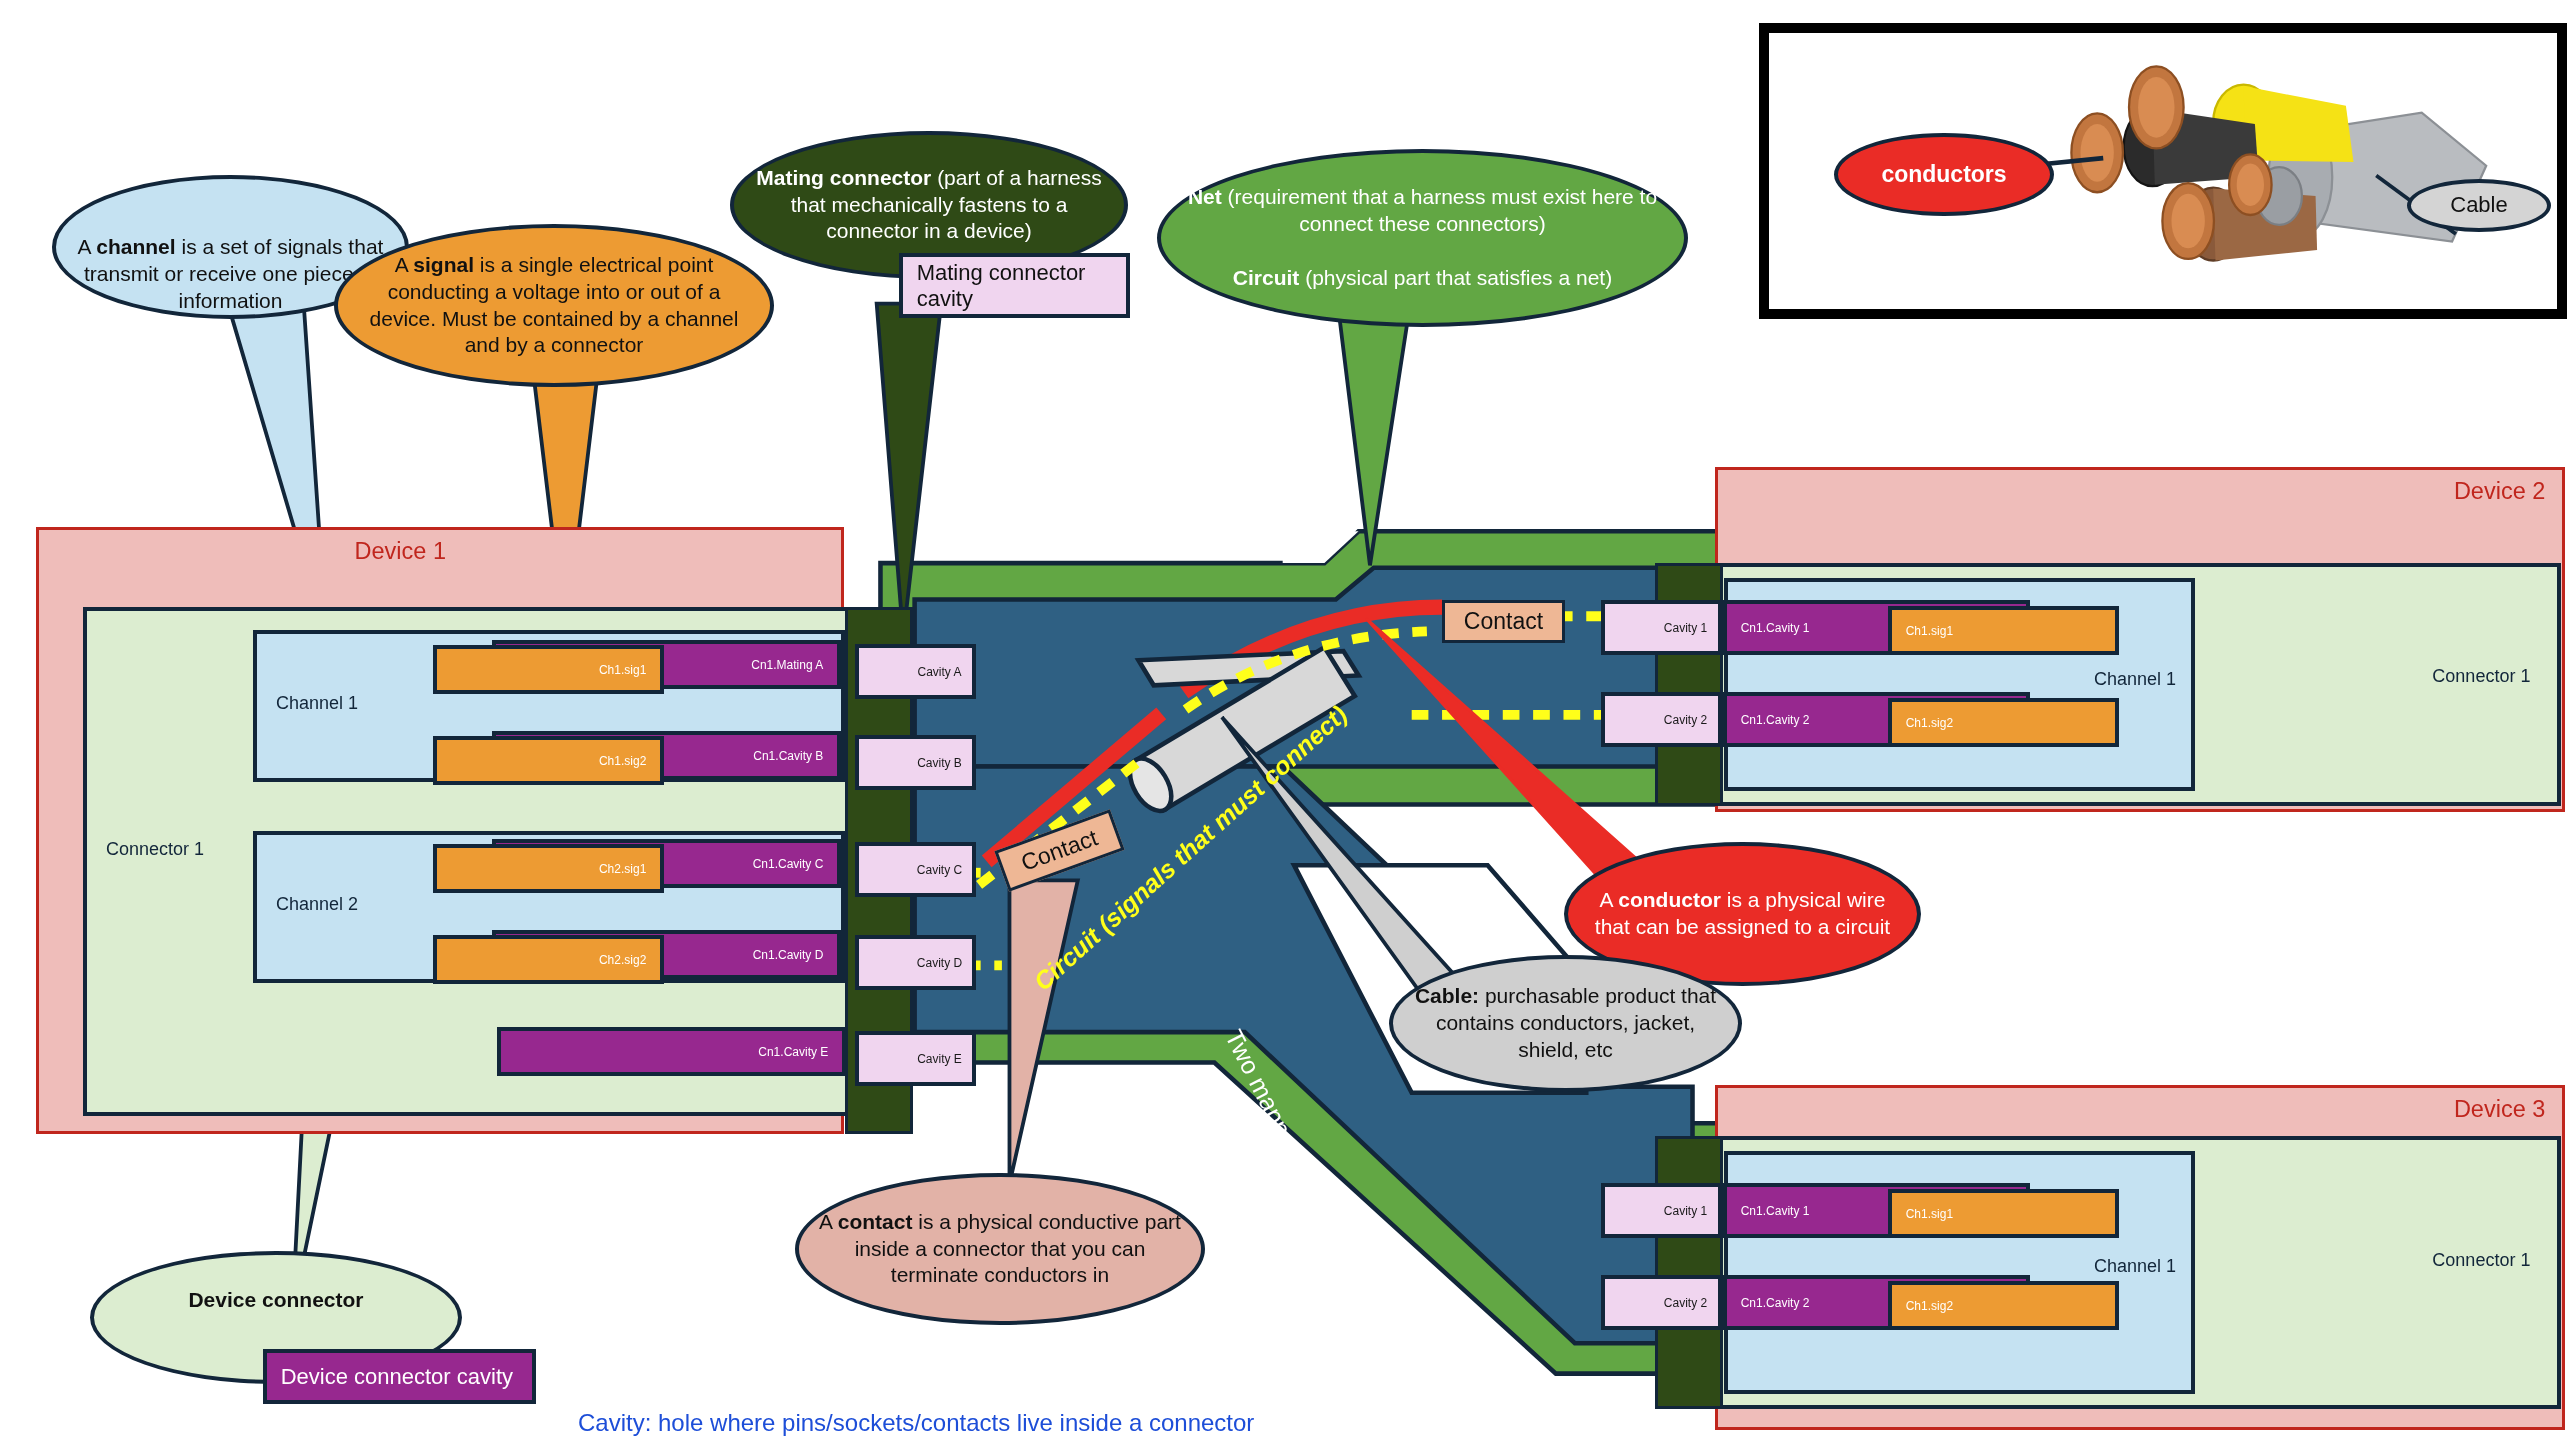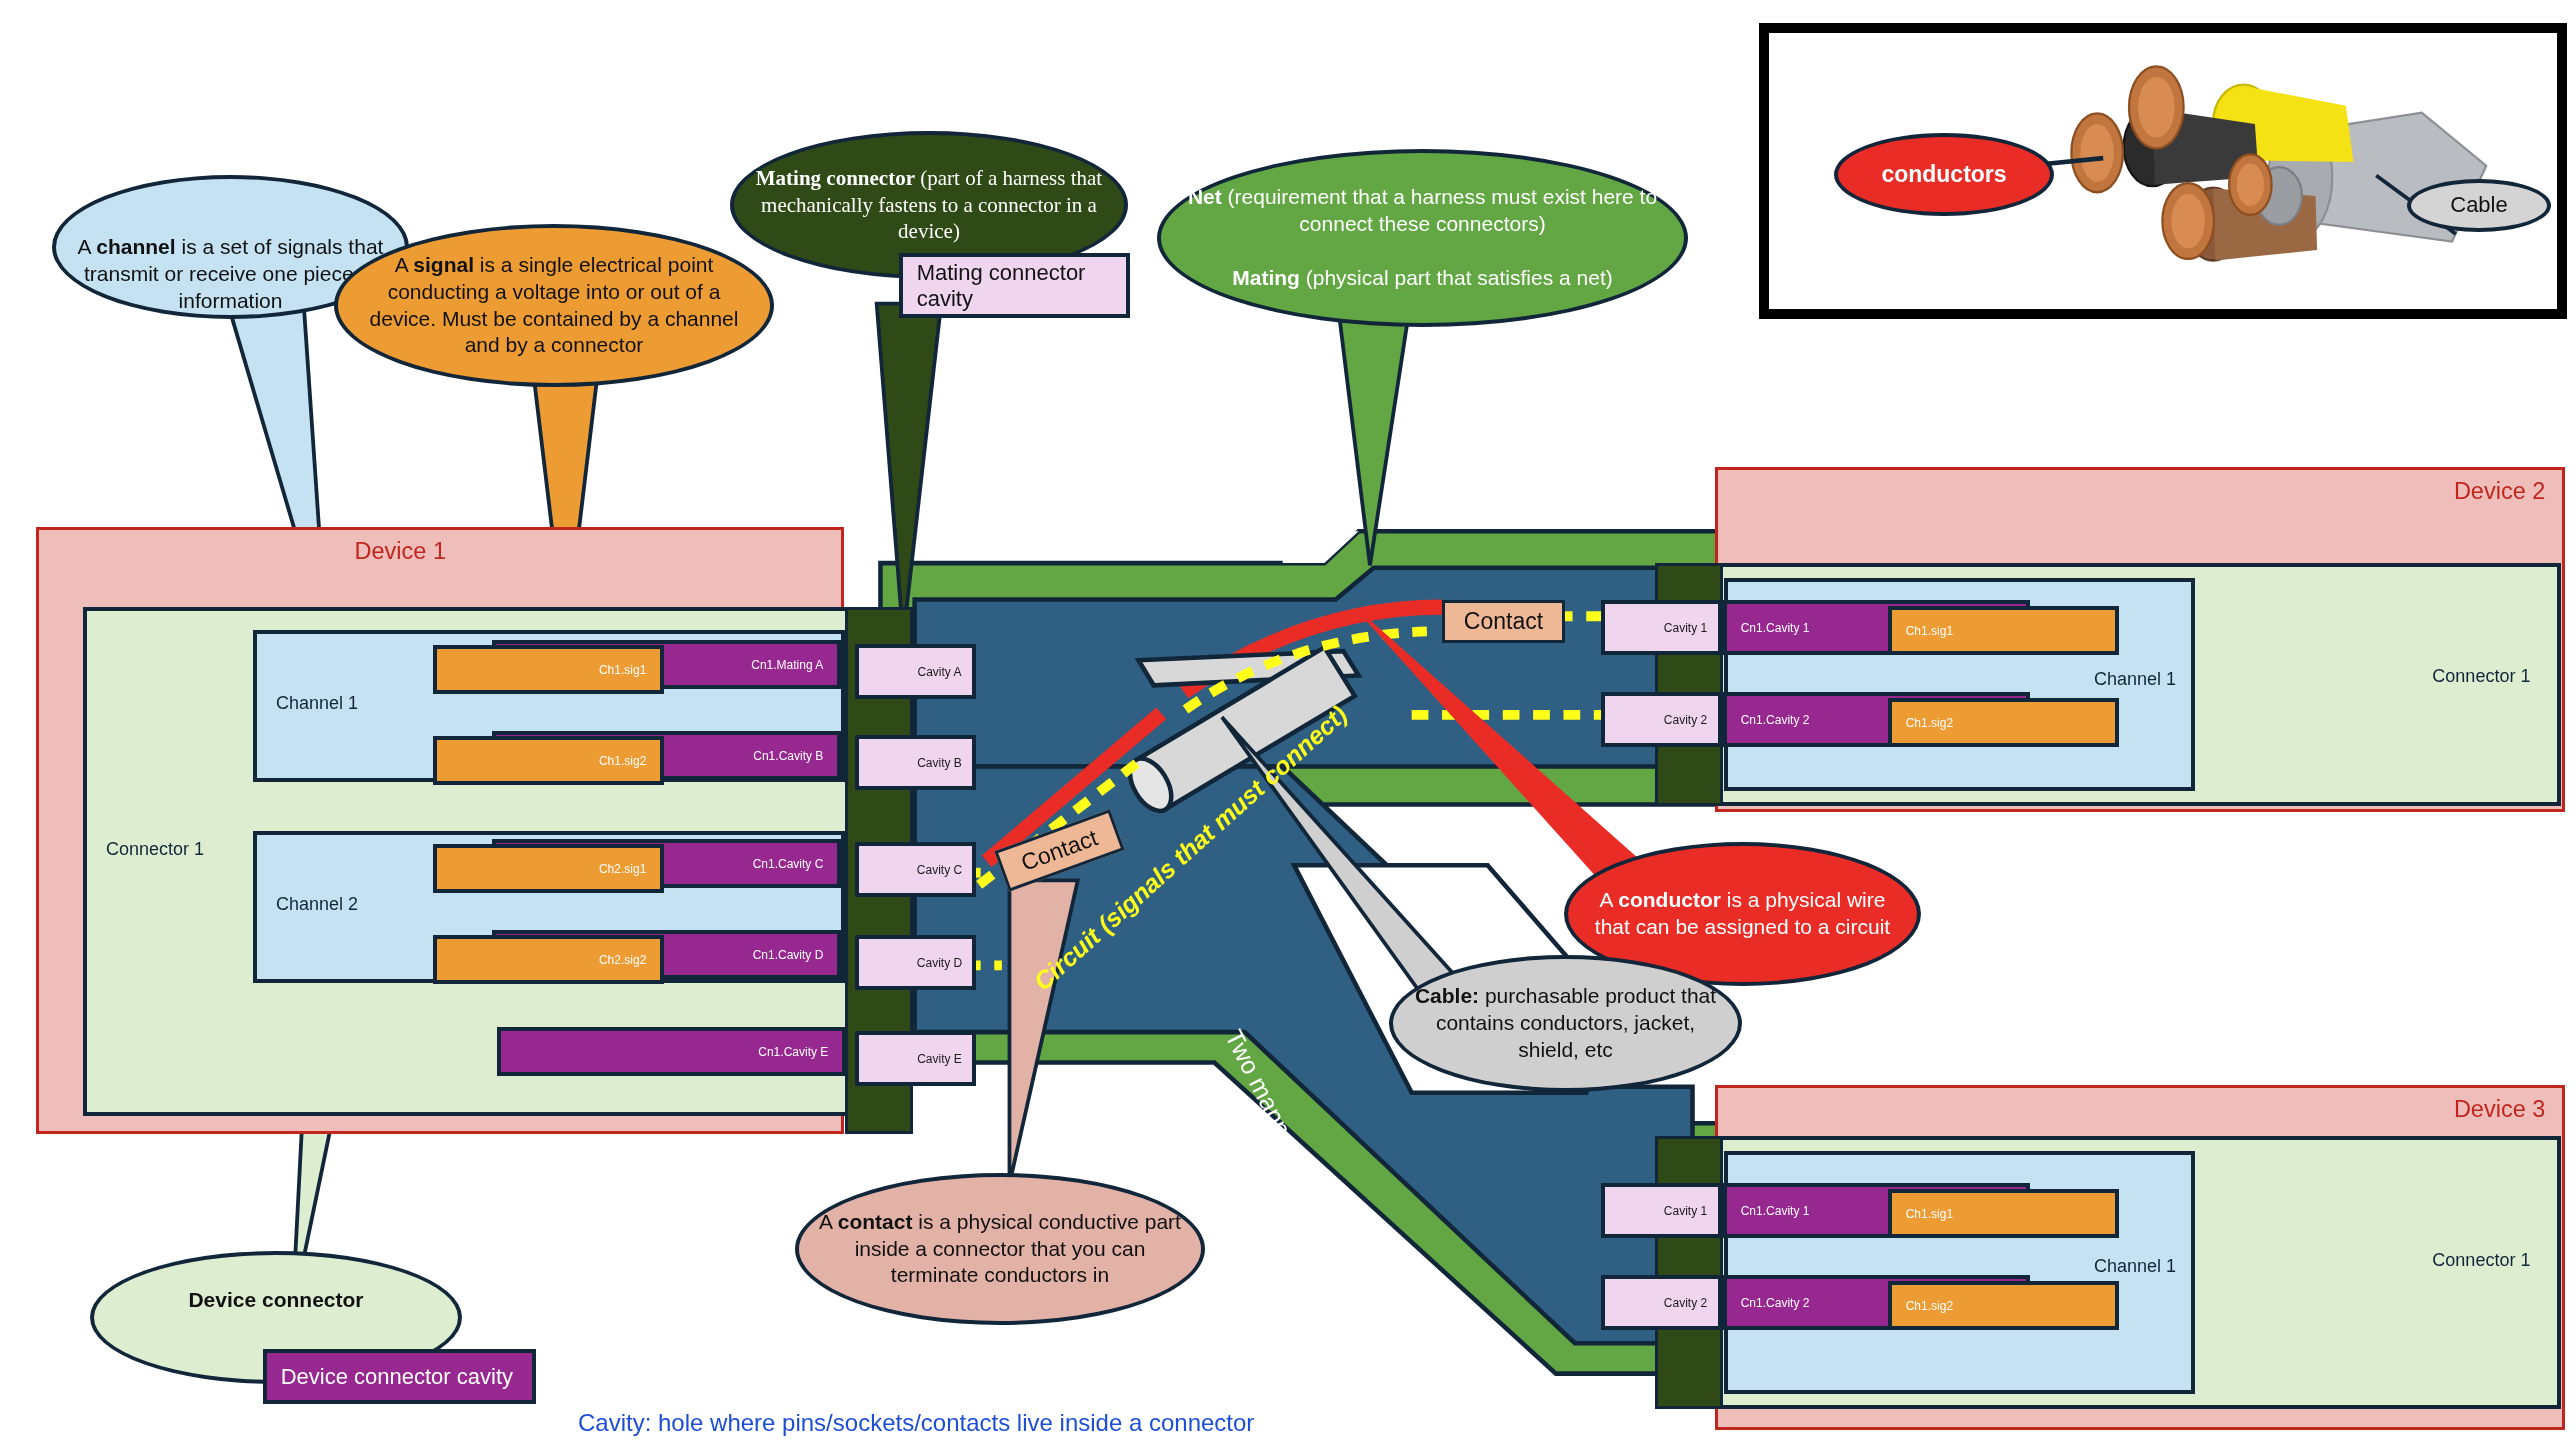--- a/index.html
+++ b/index.html
@@ -226,33 +226,33 @@
       A <b>channel</b> is a set of signals that transmit or receive one piece of information
     </div>
   </div>
 
   <div class="abs bubble b-orange" style="left:334px;top:224px;width:440px;height:163px;">
     <div class="bubble-txt">
       A <b>signal</b> is a single electrical point conducting a voltage into or out of a device. Must be contained by a channel and by a connector
     </div>
   </div>
 
-  <div class="abs bubble b-dgreen" style="left:730px;top:131px;width:398px;height:148px;font-family:Liberation Serif, serif;">
+  <div class="abs bubble b-dgreen" style="left:730px;top:131px;width:398px;height:148px;">
     <div class="bubble-txt">
       <b>Mating connector</b> (part of a harness that mechanically fastens to a connector in a device)
     </div>
   </div>
   <div class="abs tag tag-pink" style="left:899px;top:253px;width:231px;height:65px;">
     <span>Mating connector cavity</span>
   </div>
 
   <div class="abs bubble b-green" style="left:1157px;top:149px;width:531px;height:178px;">
     <div class="bubble-txt">
       <b>Net</b> (requirement that a harness must exist here to connect these connectors)<br><br>
-      <b>Mating</b> (physical part that satisfies a net)
+      <b>Circuit</b> (physical part that satisfies a net)
     </div>
   </div>
 
   <div class="abs bubble b-red" style="left:1564px;top:842px;width:357px;height:144px;">
     <div class="bubble-txt">
       A <b>conductor</b> is a physical wire that can be assigned to a circuit
     </div>
   </div>
 
   <div class="abs bubble b-grey" style="left:1389px;top:955px;width:353px;height:137px;">

